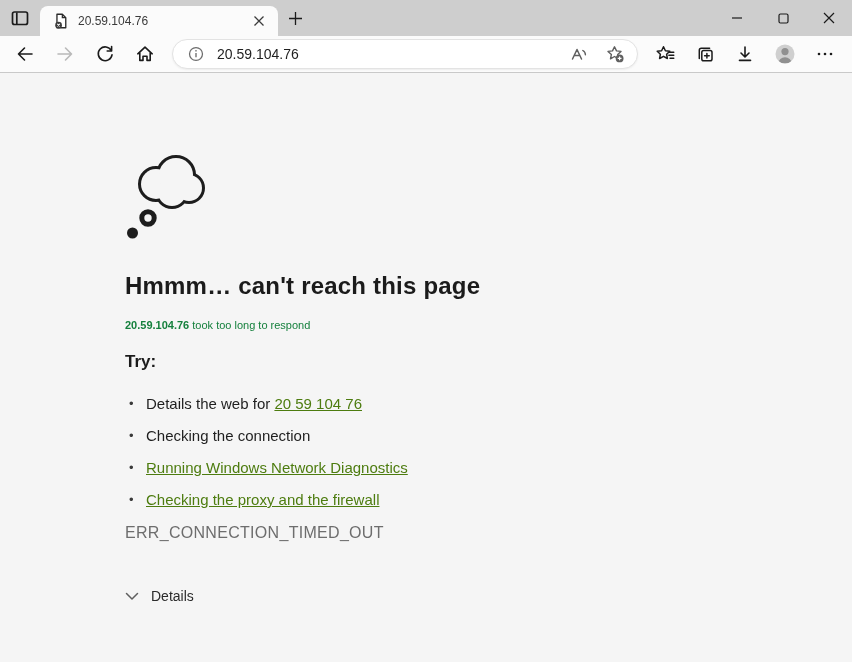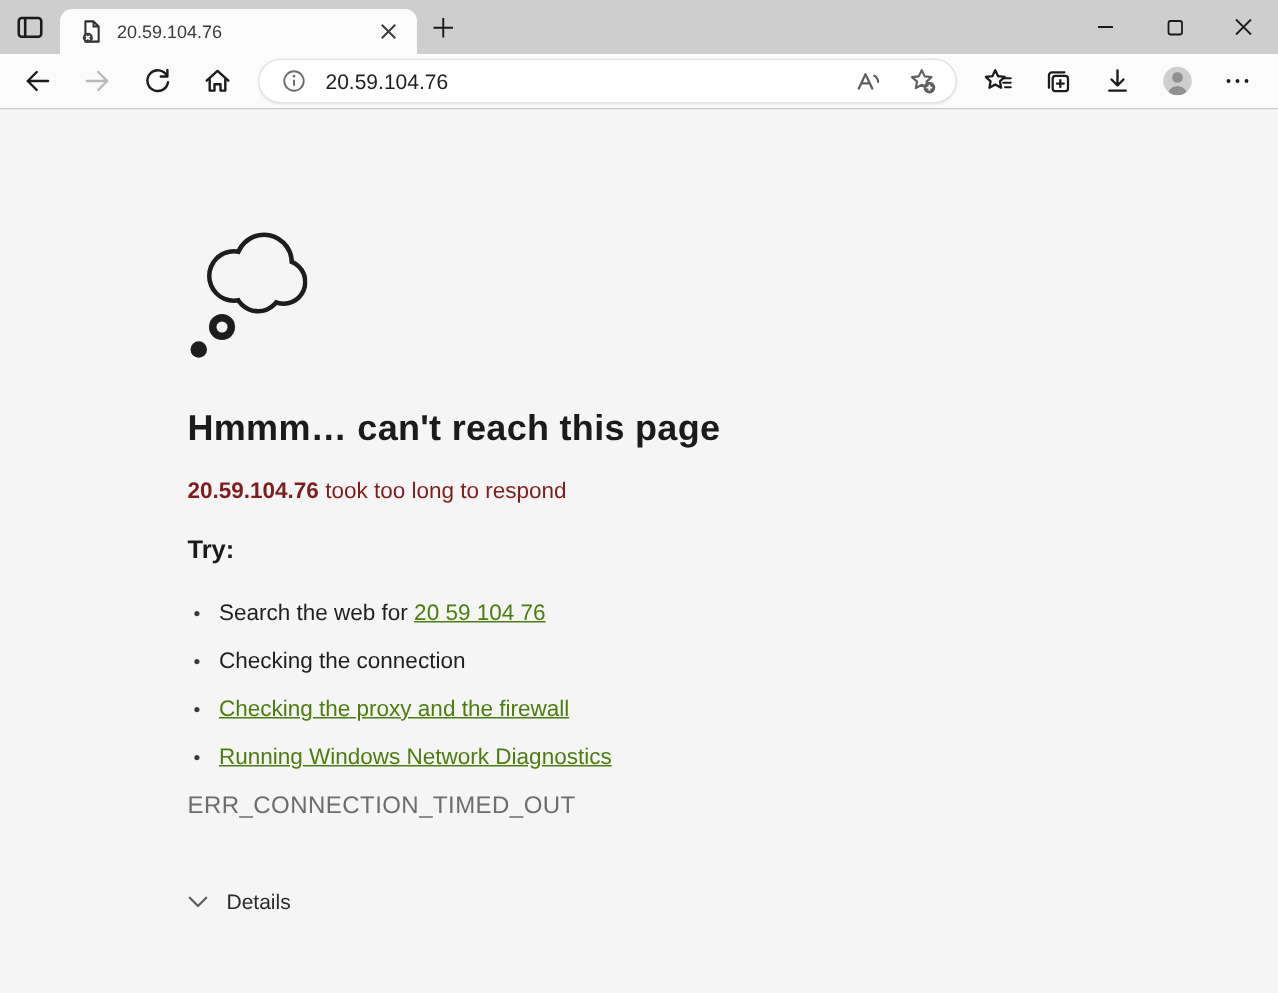--- a/index.html
+++ b/index.html
@@ -116,22 +116,22 @@
   .cloud-wrap { width: 80px; height: 92px; }
   .page-title {
     margin-top: 32px;
     font-size: 24px;
     font-weight: bold;
     color: #1b1b1b;
     letter-spacing: 0.2px;
   }
   .error-message {
     margin-top: 19px;
-    font-size: 15px;
-    color: #7f1d1d;
+    font-size: 11px;
+    color: #15803d;
   }
   .error-message b { font-weight: bold; }
   .try-label {
     margin-top: 21px;
     font-size: 17px;
     font-weight: bold;
     color: #1b1b1b;
   }
   ul.try-list {
     list-style: none;
@@ -375,24 +375,24 @@
     </svg>
   </div>
 
   <h1 class="page-title">Hmmm… can't reach this page</h1>
 
   <p class="error-message"><b>20.59.104.76</b><span> took too long to respond</span></p>
 
   <p class="try-label">Try:</p>
 
   <ul class="try-list">
-    <li><span>Search the web for </span><a class="err-link">20 59 104 76</a></li>
+    <li><span>Details the web for </span><a class="err-link">20 59 104 76</a></li>
     <li><span>Checking the connection</span></li>
+    <li><a class="err-link">Running Windows Network Diagnostics</a></li>
     <li><a class="err-link">Checking the proxy and the firewall</a></li>
-    <li><a class="err-link">Running Windows Network Diagnostics</a></li>
   </ul>
 
   <p class="error-code">ERR_CONNECTION_TIMED_OUT</p>
 
   <button class="details-btn">
     <span>
       <svg width="14" height="9" viewBox="0 0 14 9">
         <path d="M1.5 1.5 L7 7 L12.5 1.5" fill="none" stroke="#5f5f5f" stroke-width="1.5" stroke-linecap="round" stroke-linejoin="round"></path>
       </svg>
     </span>

